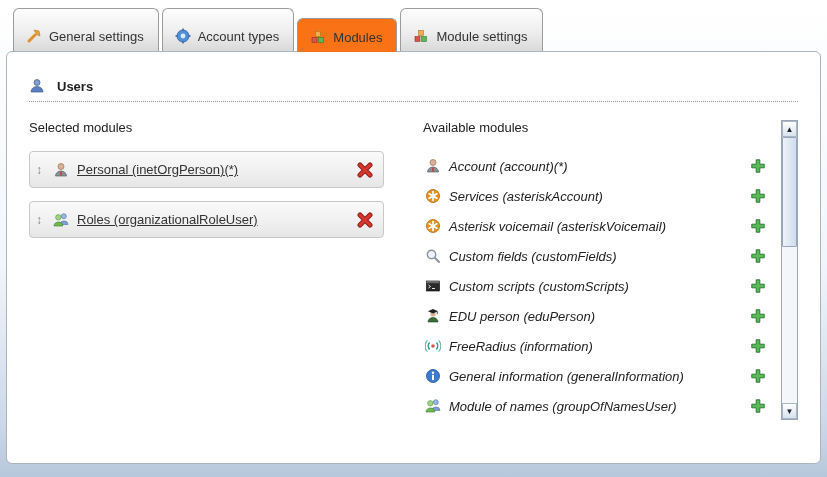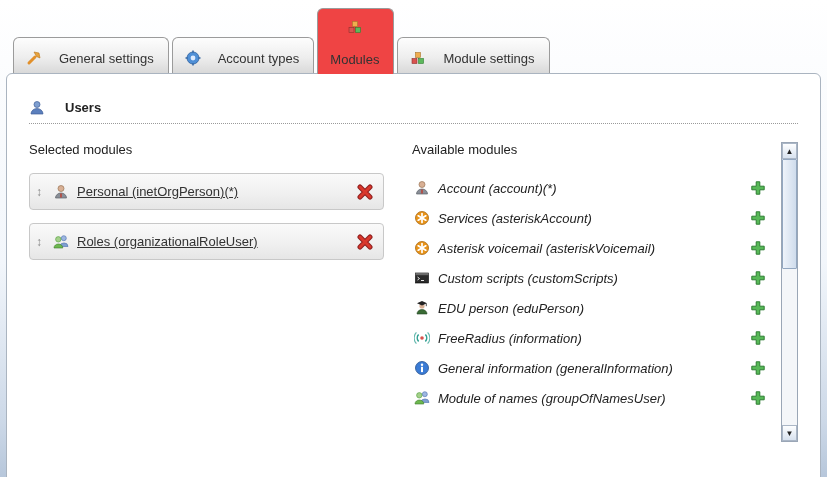--- a/index.html
+++ b/index.html
@@ -7,58 +7,57 @@
   body {
     font-family: "Liberation Sans", "DejaVu Sans", sans-serif;
     font-size: 13px; color: #222;
     background: linear-gradient(180deg, #ffffff 0%, #f2f6fb 55%, #cdd9e8 88%, #b7c7db 100%);
   }
   .wrap { padding: 8px 6px 0 6px; }
 
   
   .tabbar { display: flex; align-items: flex-end; gap: 3px; padding-left: 7px; position: relative; z-index: 2; }
   .tab {
-    display: flex; align-items: center; gap: 17px;
-    padding: 12px 14px 7px 12px;
+    display: flex; align-items: center; gap: 7px;
+    padding: 19px 14px 7px 12px;
     border: 1px solid #9b9b9b; border-bottom: none;
     border-radius: 6px 6px 0 0;
     background: linear-gradient(180deg, #fdfdfd 0%, #eeeeee 55%, #d9d9d9 100%);
     color: #333; cursor: pointer; white-space: nowrap;
   }
   .tab.active {
-    background: #ef4444;
+    background: #f97316;
     padding-top: 10px;
     margin-bottom: -1px;
-    flex-direction: column;
   }
   .tab .tab-icon { width: 16px; height: 16px; display: inline-block; flex: 0 0 16px; }
 
   
   .panel {
     background: #ffffff;
     border: 1px solid #aab4c0;
     border-radius: 6px;
     margin-top: 0px;
     height: 413px;
     padding: 26px 22px 14px 22px;
     position: relative; z-index: 1;
   }
 
   .section-heading {
-    display: flex; gap: 20px;
+    display: flex; align-items: center; gap: 12px;
     font-weight: bold;
     border-bottom: 1px dotted #9a9a9a;
     padding-bottom: 7px;
     margin-bottom: 18px;
   }
   .section-heading .h-icon { width: 16px; height: 16px; }
 
   .columns { display: flex; }
   .col-left { width: 355px; margin-right: 28px; flex: 0 0 355px; }
-  .col-right { flex: 1; display: flex; }
+  .col-right { flex: 1; display: flex; margin-left: 11px; }
   .col-heading { color: #222; margin-bottom: 16px; }
 
   
   .selected-item {
     display: flex; align-items: center;
     height: 37px; margin-bottom: 13px;
     padding: 0 9px 0 6px;
     border: 1px solid #c8c8c8; border-radius: 4px;
     background: linear-gradient(180deg, #fafafa 0%, #efefef 60%, #e6e6e6 100%);
   }
@@ -282,20 +281,31 @@
               </svg>
             <span class="label">Asterisk voicemail (asteriskVoicemail)</span>
             <button class="icon-btn">
               <svg width="16" height="16" viewBox="0 0 16 16">
                   <use href="#i-plus"></use>
                 </svg>
             </button>
           </div>
 
 
+          <div class="available-row">
+            <svg class="mod-icon" viewBox="0 0 16 16">
+                <use href="#i-magnifier"></use>
+              </svg>
+            <span class="label">Custom fields (customFields)</span>
+            <button class="icon-btn">
+              <svg width="16" height="16" viewBox="0 0 16 16">
+                  <use href="#i-plus"></use>
+                </svg>
+            </button>
+          </div>
 
           <div class="available-row">
             <svg class="mod-icon" viewBox="0 0 16 16">
                 <use href="#i-terminal"></use>
               </svg>
             <span class="label">Custom scripts (customScripts)</span>
             <button class="icon-btn">
               <svg width="16" height="16" viewBox="0 0 16 16">
                   <use href="#i-plus"></use>
                 </svg>

